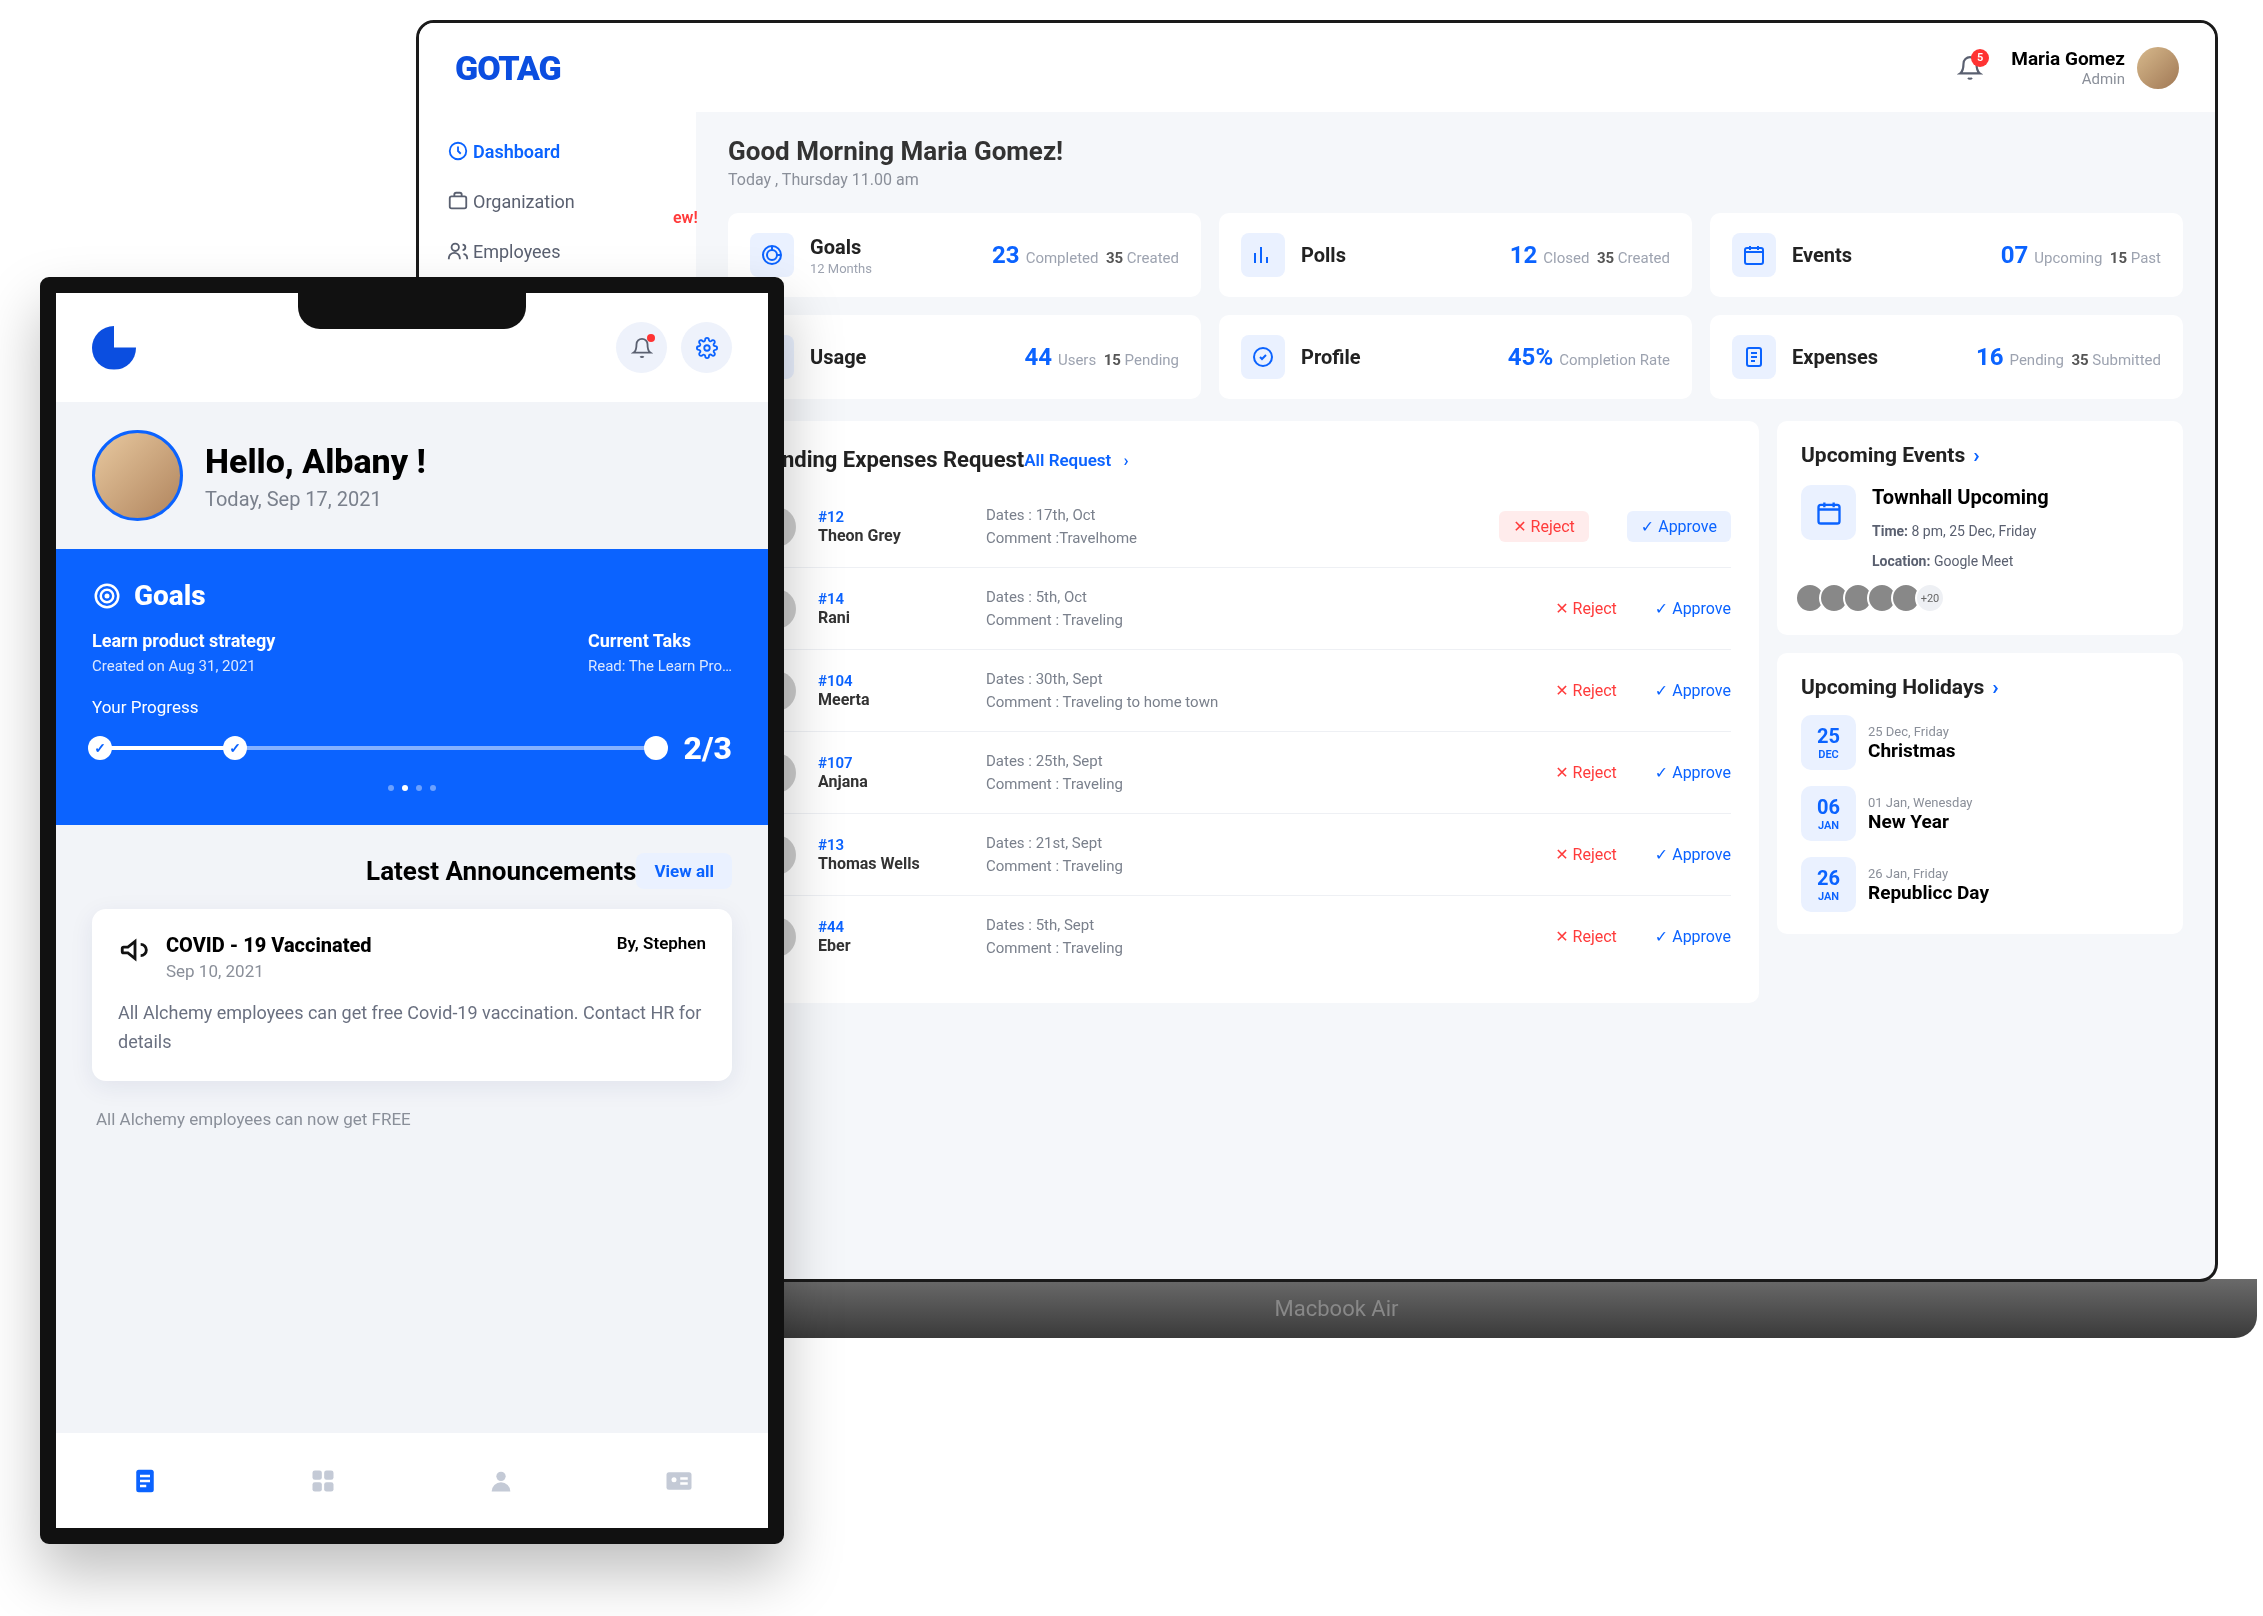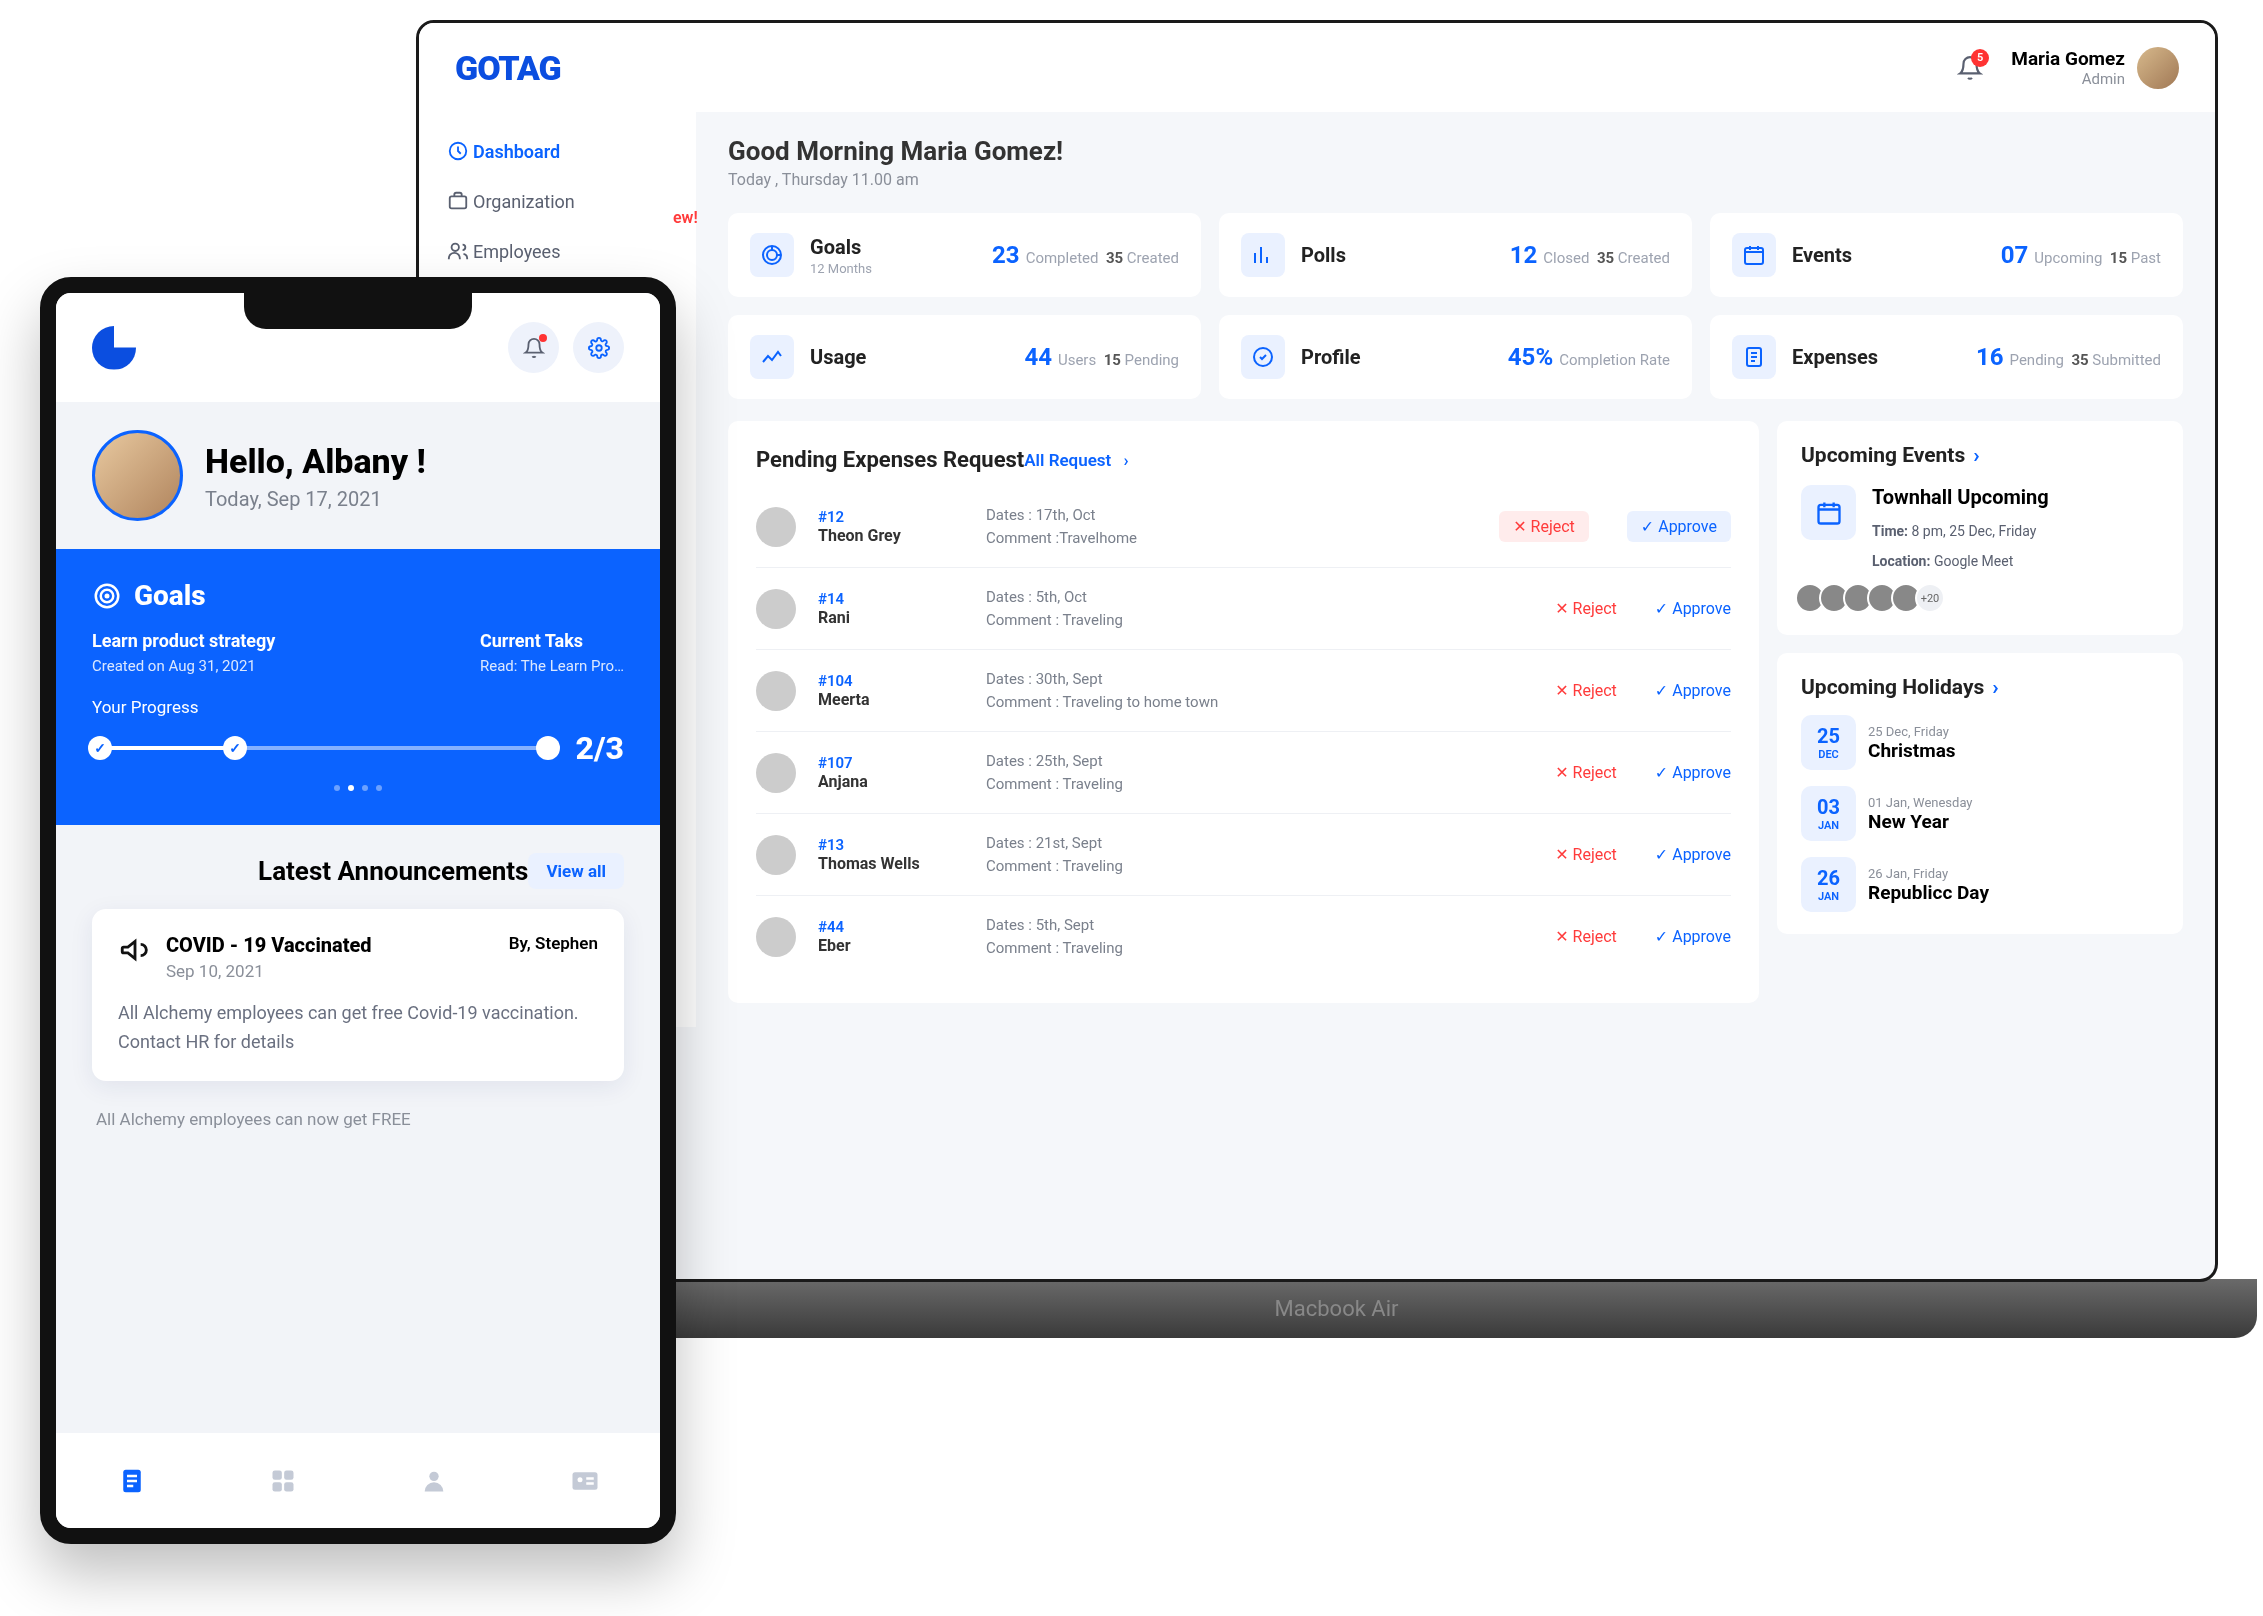--- a/index.html
+++ b/index.html
@@ -64,21 +64,21 @@
 .ava-strip .av{width:30px;height:30px;border-radius:50%;background:#888;border:2px solid #fff;margin-left:-6px;}
 .ava-strip .more{width:30px;height:30px;border-radius:50%;background:#eef0f4;border:2px solid #fff;margin-left:-6px;font-size:11px;display:flex;align-items:center;justify-content:center;color:#666;}
 .holiday{display:flex;align-items:center;gap:12px;margin-top:16px;}
 .date-box{width:55px;height:55px;border-radius:10px;background:#eaf1ff;display:flex;flex-direction:column;align-items:center;justify-content:center;}
 .date-box .d{color:#0b63ff;font-size:20px;font-weight:700;}
 .date-box .m{color:#0b63ff;font-size:11px;font-weight:600;}
 .holiday-name{font-size:19px;font-weight:700;}
 .holiday-sub{font-size:13px;color:#8a8f99;}
 
 .phone{position:absolute;left:40px;top:277px;width:624px;height:1287px;}
-.phone-body{width:636px;height:1267px;background:#f2f4f8;border:16px solid #111;border-radius:31px;overflow:hidden;position:relative;box-shadow:0 30px 59px rgba(0,0,0,.25);}
+.phone-body{width:744px;height:1267px;background:#f2f4f8;border:16px solid #111;border-radius:9px;overflow:hidden;position:relative;box-shadow:0 30px 59px rgba(0,0,0,.25);}
 .notch{position:absolute;top:0;left:50%;transform:translateX(-50%);width:228px;height:36px;background:#111;border-radius:0 0 22px 22px;z-index:5;}
 .p-top{height:109px;background:#fff;display:flex;align-items:center;justify-content:space-between;padding:0 36px;}
 .p-logo{width:44px;height:44px;background:#0b4ee0;border-radius:50%;clip-path:polygon(50% 50%,100% 50%,100% 100%,0 100%,0 0,50% 0);}
 .p-icnbtn{width:51px;height:51px;border-radius:50%;background:#eef2fb;display:flex;align-items:center;justify-content:center;position:relative;}
 .p-icnbtn .dot{position:absolute;top:12px;right:12px;width:8px;height:8px;background:#f33;border-radius:50%;}
 .p-topright{display:flex;gap:14px;}
 .p-hello{padding:28px 36px;display:flex;align-items:center;gap:22px;}
 .p-hello-ava{width:91px;height:91px;border-radius:50%;border:3px solid #0b63ff;background:linear-gradient(135deg,#e8c9a0,#b0845d);}
 .p-hello-title{font-size:34px;font-weight:800;}
 .p-hello-sub{font-size:20px;color:#7a808c;margin-top:6px;}
@@ -368,21 +368,21 @@
                       <div class="d">25</div>
                       <div class="m">DEC</div>
                     </div>
     <div>
                       <div class="holiday-sub">25 Dec, Friday</div>
                       <div class="holiday-name">Christmas</div>
                     </div>
   </div>
                   <div class="holiday">
     <div class="date-box">
-                      <div class="d">03</div>
+                      <div class="d">06</div>
                       <div class="m">JAN</div>
                     </div>
     <div>
                       <div class="holiday-sub">01 Jan, Wenesday</div>
                       <div class="holiday-name">New Year</div>
                     </div>
   </div>
                   <div class="holiday">
     <div class="date-box">
                       <div class="d">26</div>

